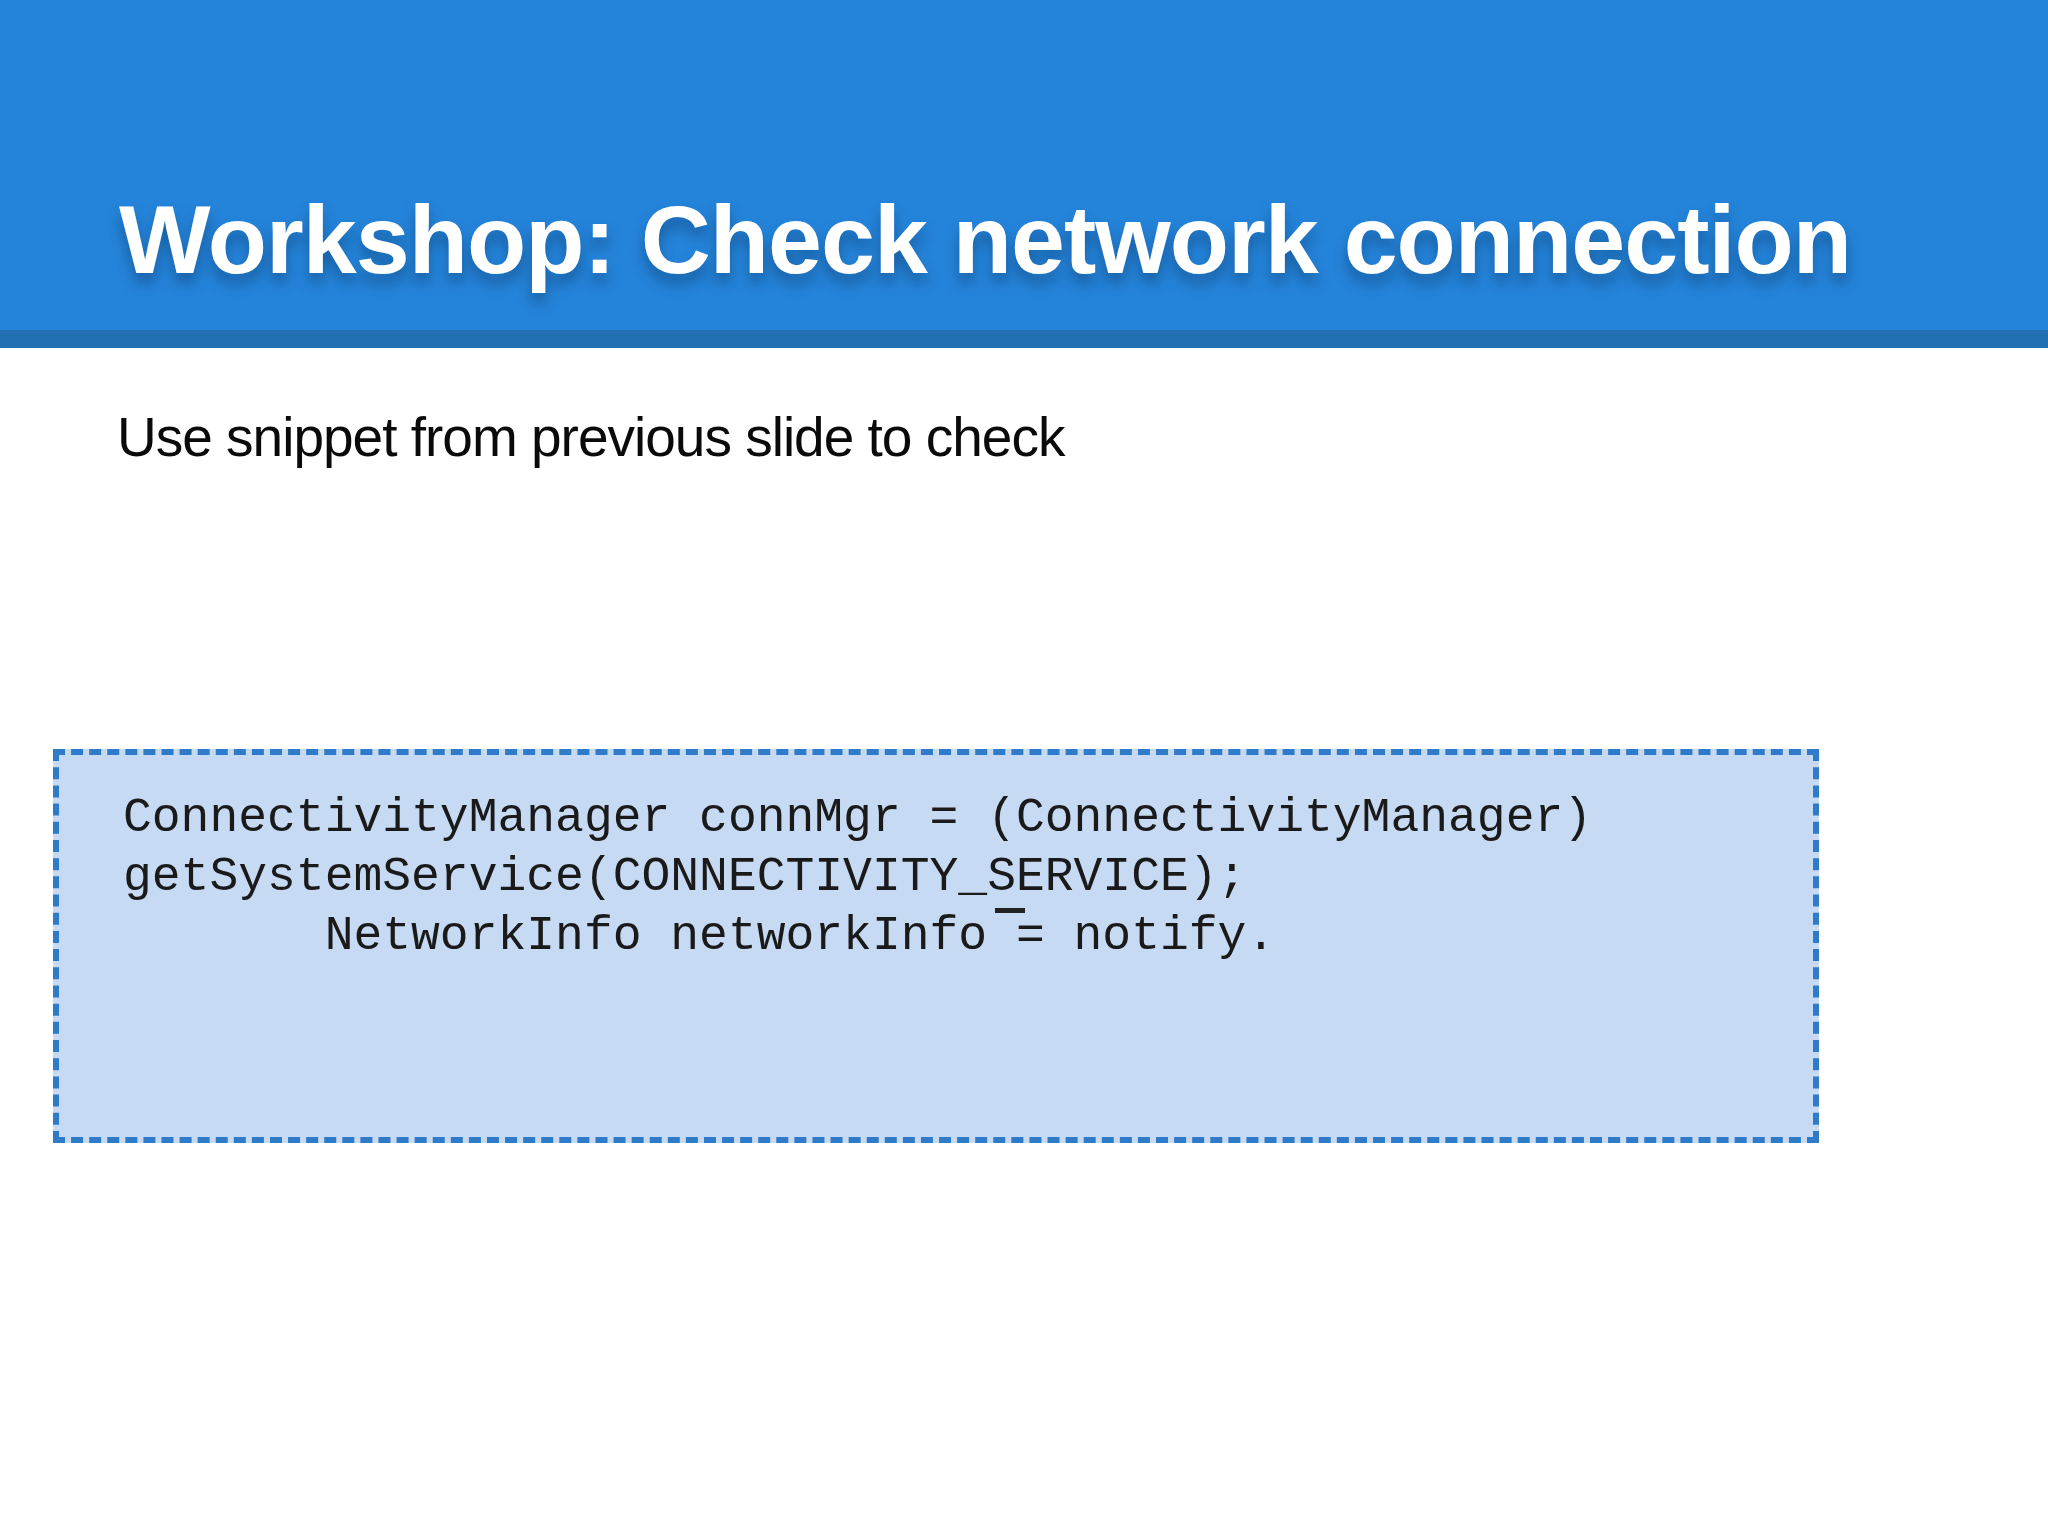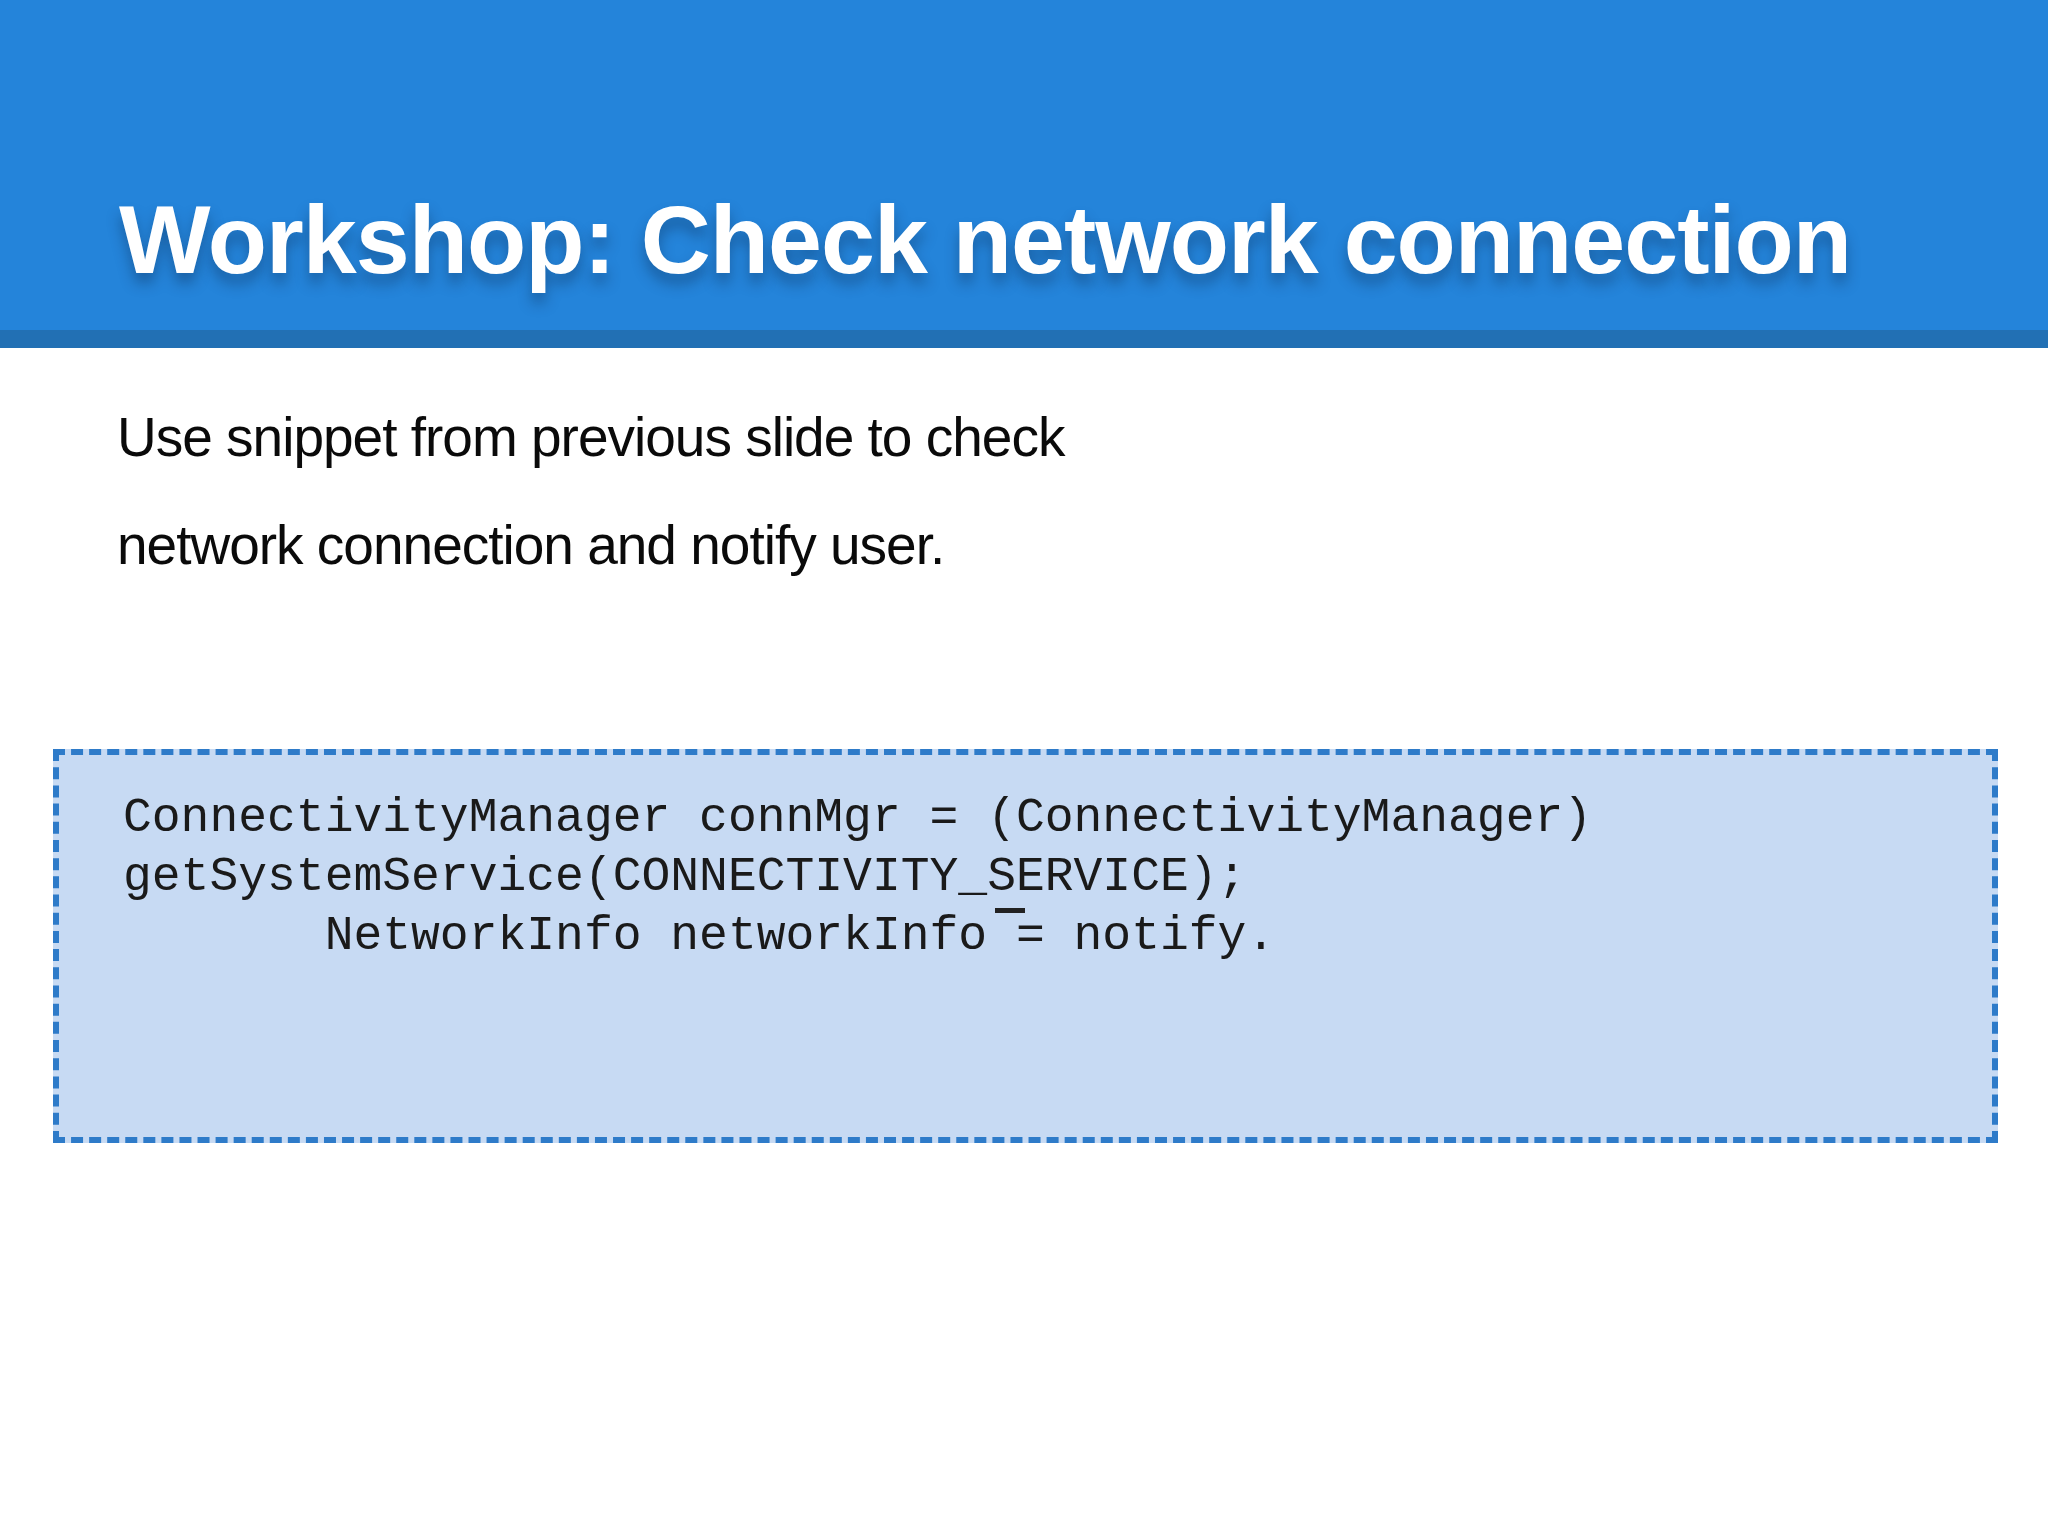--- a/index.html
+++ b/index.html
@@ -50,21 +50,21 @@
     left:117px; top:383px;
     color:var(--body_text);
     font-size:55px;
     line-height:108px;
     letter-spacing:-1px;
     white-space:nowrap;
   }
   .code-box{
     position:absolute;
     left:53px; top:749px;
-    width:1945px; height:394px;
+    width:1766px; height:394px;
     box-sizing:border-box;
     background:var(--code_bg);
     border:6px dashed var(--code_border);
   }
   .code-block{
     margin:0;
     padding:34px 30px 0 64px;
     font-family:"Liberation Mono", monospace;
     font-size:48px;
     line-height:59px;
@@ -87,21 +87,20 @@
 <div class="slide">
 
   <div class="header-band">
     <h1 class="slide-title">Workshop: Check network connection</h1>
   </div>
 
   <div class="header-strip"></div>
 
   <div class="body-text">
     <div>Use snippet from previous slide to check</div>
-    <div>network connection and notify user.</div>
   </div>
 
   <div class="code-box">
     <pre class="code-block"><div class="code-line">ConnectivityManager connMgr = (ConnectivityManager)</div><div class="code-line">getSystemService(CONNECTIVITY_SERVICE);</div><div class="code-line">       NetworkInfo networkInfo = notify.</div></pre>
     <div class="overline-artifact"></div>
   </div>
 
 </div>
 
 </body></html>

